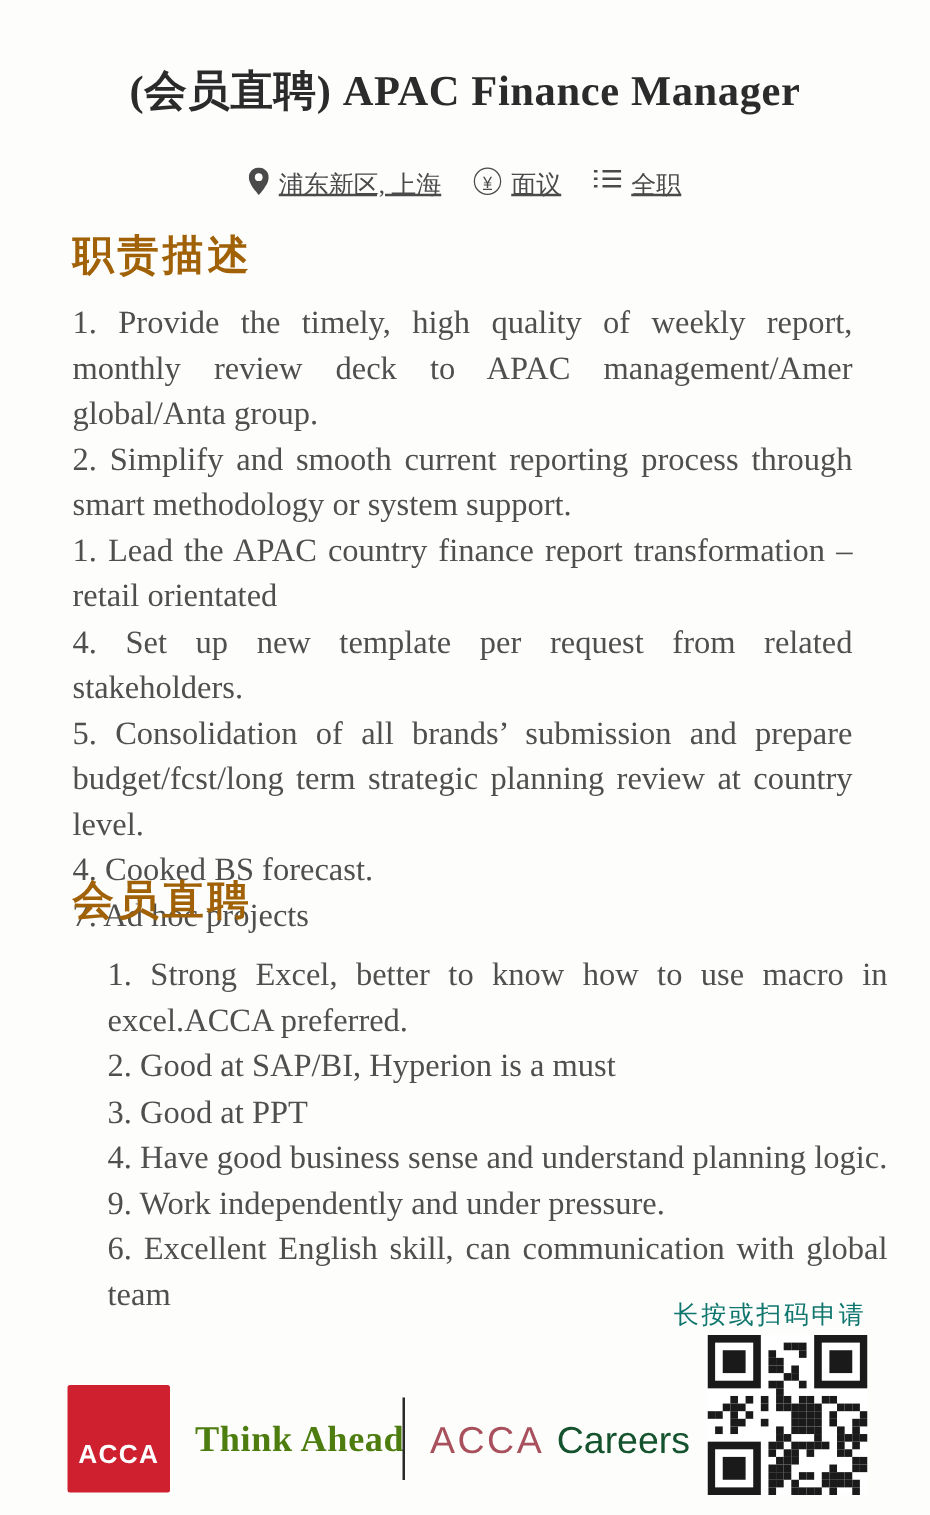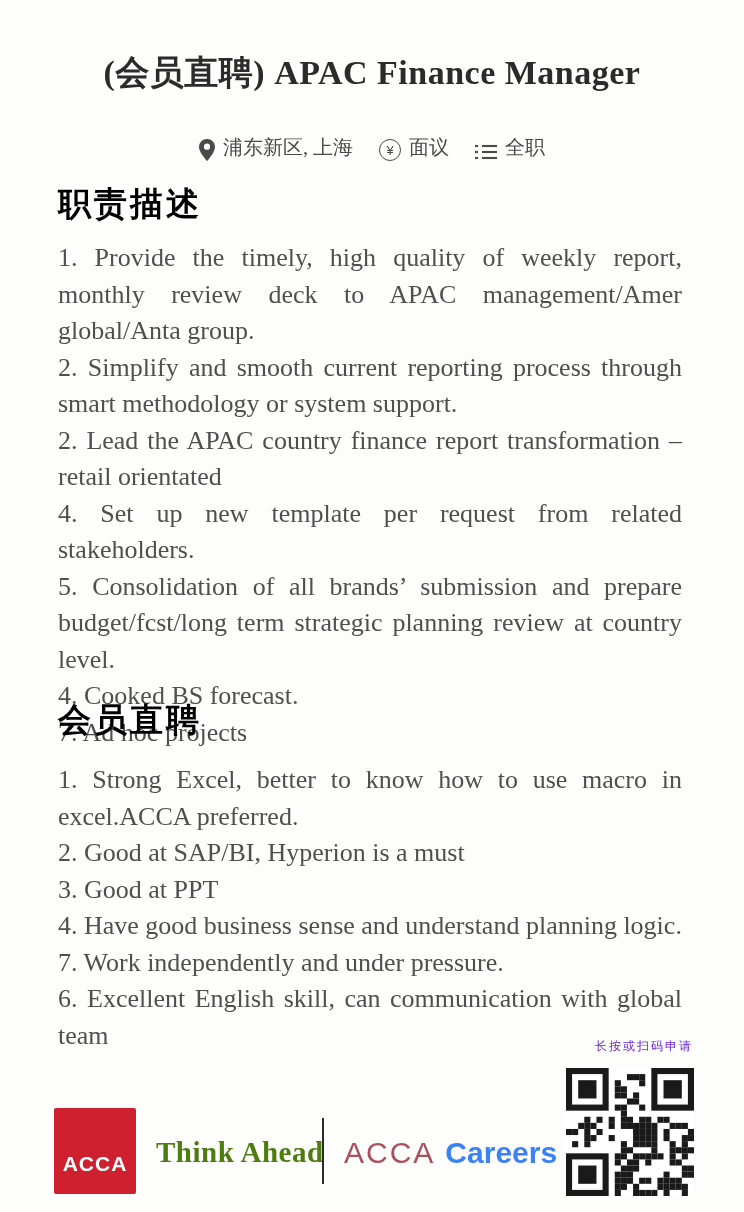--- a/index.html
+++ b/index.html
@@ -25,49 +25,49 @@
     font-size:34px;font-weight:700;
     color:var(--ink-dark);
     letter-spacing:0.5px;
     margin:0;
   }
   .meta{
     position:absolute;top:134px;left:0;right:0;
     display:flex;justify-content:center;align-items:center;gap:26px;
     font-size:20px;color:#4a4a4a;
   }
-  .meta-item{display:flex;align-items:flex-end;gap:8px;}
+  .meta-item{display:flex;align-items:flex-start;gap:8px;text-decoration:underline;}
   .meta-item svg{display:block;}
   .yen-circle{
     width:20px;height:20px;border:1.6px solid #4a4a4a;border-radius:50%;
     display:inline-flex;align-items:center;justify-content:center;
     font-size:13px;line-height:1;color:#4a4a4a;
     font-family:"Liberation Sans","DejaVu Sans",sans-serif;
   }
   
   .sec-head{
     position:absolute;left:58px;
-    font-size:33px;font-weight:700;color:#000000;
+    font-size:33px;font-weight:700;color:#a16207;
     letter-spacing:3px;margin:0;
   }
   #sec1-head{top:182px;}
   #sec2-head{top:698px;}
   .job-list{position:absolute;left:58px;width:624px;}
   #sec1-list{top:240px;}
-  #sec2-list{top:762px;}
+  #sec2-list{top:762px;margin-left:28px;}
   .job-item{
     margin:0;
     font-size:26px;line-height:36.5px;
     text-align:justify;text-align-last:left;
     color:var(--ink);
   }
   
   .qr-caption{
     position:absolute;top:1038px;right:51px;
-    font-size:12px;letter-spacing:2px;color:#6d28d9;
+    font-size:20px;letter-spacing:2px;color:#0f766e;
   }
   .qr-box{position:absolute;left:566px;top:1068px;width:128px;height:128px;background:#fff;}
   .qr-box svg{display:block;width:128px;height:128px;}
   .acca-box{
     position:absolute;left:54px;top:1108px;width:82px;height:86px;
     background:var(--acca-red);
     border-radius:2px;
     display:flex;align-items:flex-end;justify-content:center;
     padding-bottom:0; box-sizing:border-box;
   }
@@ -83,21 +83,21 @@
   }
   .brand-divider{
     position:absolute;left:322px;top:1118px;width:2px;height:66px;background:#2a2a2a;
   }
   .careers{
     position:absolute;left:344px;top:1136px;
     font-family:"Liberation Sans","DejaVu Sans",sans-serif;
     font-size:30px;display:flex;gap:10px;align-items:baseline;
   }
   .careers .c-acca{color:var(--careers-red);font-weight:400;letter-spacing:2px;}
-  .careers .c-word{color:#3b82f6;font-weight:700;}
+  .careers .c-word{color:#14532d;font-weight:400;}
 </style>
 </head>
 <body>
 
 <div class="page">
 
   <h1 class="title">(会员直聘) APAC Finance Manager</h1>
 
   <div class="meta">
     <div class="meta-item">
@@ -127,34 +127,34 @@
         </svg>
       </span>
       <span>全职</span>
     </div>
   </div>
 
   <h2 class="sec-head" id="sec1-head">职责描述</h2>
   <div class="job-list" id="sec1-list">
       <p class="job-item">1. Provide the timely, high quality of weekly report, monthly review deck to APAC management/Amer global/Anta group.</p>
       <p class="job-item">2. Simplify and smooth current reporting process through smart methodology or system support.</p>
-      <p class="job-item">2. Lead the APAC country finance report transformation – retail orientated</p>
+      <p class="job-item">1. Lead the APAC country finance report transformation – retail orientated</p>
       <p class="job-item">4. Set up new template per request from related stakeholders.</p>
       <p class="job-item">5. Consolidation of all brands’ submission and prepare budget/fcst/long term strategic planning review at country level.</p>
       <p class="job-item">4. Cooked BS forecast.</p>
       <p class="job-item">7. Ad hoc projects</p>
     </div>
 
   <h2 class="sec-head" id="sec2-head">会员直聘</h2>
   <div class="job-list" id="sec2-list">
       <p class="job-item">1. Strong Excel, better to know how to use macro in excel.ACCA preferred.</p>
       <p class="job-item">2. Good at SAP/BI, Hyperion is a must</p>
       <p class="job-item">3. Good at PPT</p>
       <p class="job-item">4. Have good business sense and understand planning logic.</p>
-      <p class="job-item">7. Work independently and under pressure.</p>
+      <p class="job-item">9. Work independently and under pressure.</p>
       <p class="job-item">6. Excellent English skill, can communication with global team</p>
     </div>
 
   <div class="qr-caption">长按或扫码申请</div>
 
   <div class="qr-box">
     <svg viewBox="0 0 126 126" xmlns="http://www.w3.org/2000/svg">
         <g fill="#1a1a1a">
           <rect x="0" y="0" width="42" height="42"></rect>
           <rect fill="#ffffff" x="6" y="6" width="30" height="30"></rect>

